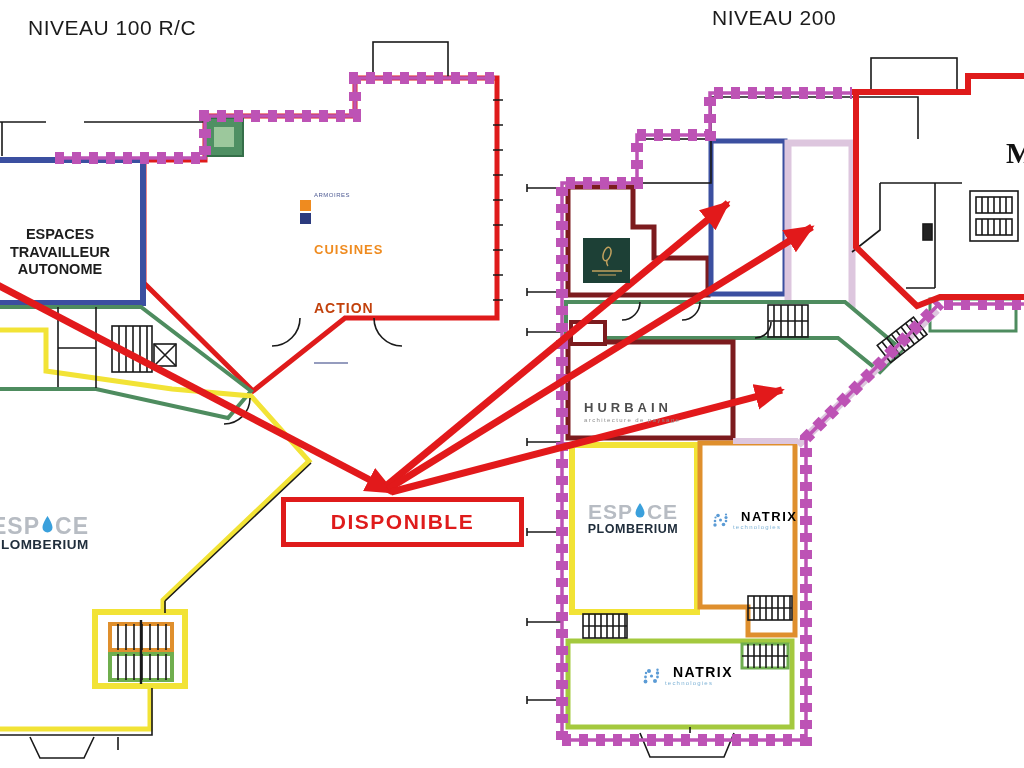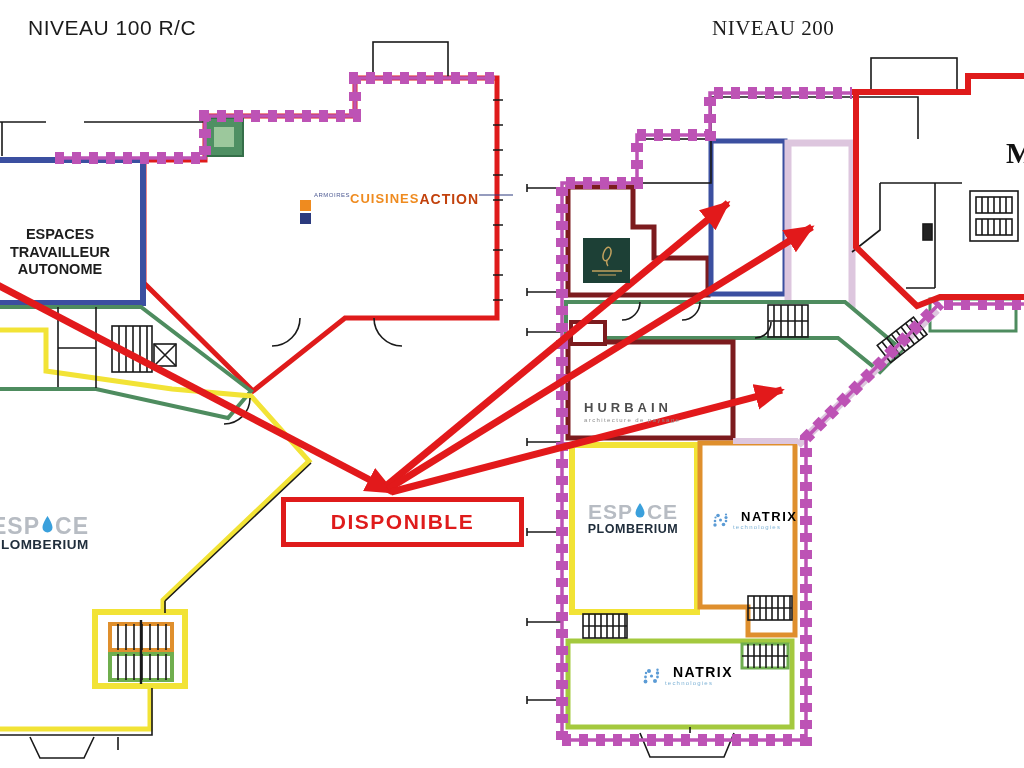--- a/index.html
+++ b/index.html
@@ -10,21 +10,21 @@
   .title{font-size:21px;letter-spacing:.5px;color:#1b1b1b;}
   .eta-label{width:112px;text-align:center;font-size:14.5px;font-weight:bold;
              line-height:1.22;color:#1d1d1d;}
   .disp-box{display:flex;align-items:center;justify-content:center;
             border:5px solid #df1b1b;background:#fff;color:#df1b1b;
             font-weight:bold;font-size:21px;letter-spacing:1.5px;margin-left:19px;}
   .logo-cuisines{display:flex;gap:3px;align-items:flex-start;}
   .lc-squares{display:flex;flex-direction:column;gap:2px;margin-top:8px;}
   .lc-sq1{width:11px;height:11px;background:#ef8b1f;}
   .lc-sq2{width:11px;height:11px;background:#2b3a7e;}
-  .lc-text{display:flex;flex-direction:row;line-height:1;}
+  .lc-text{display:flex;flex-direction:column;line-height:1;gap:45px;}
   .lc-pre{font-size:6px;color:#2b3a7e;letter-spacing:.5px;opacity:.85;}
   .lc-main{font-size:13px;font-weight:bold;color:#ef8b1f;letter-spacing:1px;}
   .lc-sub{font-size:14px;font-weight:bold;color:#c2410c;letter-spacing:1px;}
   .lc-bar{width:34px;height:2px;background:#2b3a7e;opacity:.5;margin-top:2px;}
   .logo-plomb{text-align:center;line-height:1.05;}
   .lp-top{font-size:23px;font-weight:600;color:#b7bcc3;letter-spacing:1px;white-space:nowrap;}
   .lp-bot{font-size:13.5px;font-weight:bold;color:#202e3c;letter-spacing:.5px;white-space:nowrap;}
   .logo-hurbain{text-align:center;line-height:1;margin-top:24px;}
   .lh-name{font-size:13px;letter-spacing:4px;color:#4d4d4d;font-weight:600;white-space:nowrap;}
   .lh-sub{font-size:6px;letter-spacing:1.4px;color:#8e8e8e;margin-top:3px;white-space:nowrap;}
@@ -153,21 +153,21 @@
 
   <g stroke="#e2191b" stroke-width="7" fill="none">
     <path d="M -8,282 L 393,492" marker-end="url(#ah)"></path>
     <path d="M 386,486 L 728,203" marker-end="url(#ah)"></path>
     <path d="M 388,489 L 812,227" marker-end="url(#ah)"></path>
     <path d="M 391,492 L 782,390" marker-end="url(#ah)"></path>
   </g>
 </svg>
 
 <div class="overlay title" style="left:28px;top:16px;">NIVEAU 100 R/C</div>
-<div class="overlay title" style="left:712px;top:16px;font-family:Liberation Serif, serif;">NIVEAU 200</div>
+<div class="overlay title" style="left:712px;top:6px;">NIVEAU 200</div>
 
 <div class="overlay eta-label" style="left:4px;top:226px;">
   <div>ESPACES</div>
   <div>TRAVAILLEUR</div>
   <div>AUTONOME</div>
 </div>
 
 <div class="overlay logo-cuisines" style="left:300px;top:192px;">
   <div class="lc-squares">
     <div class="lc-sq1"></div>

